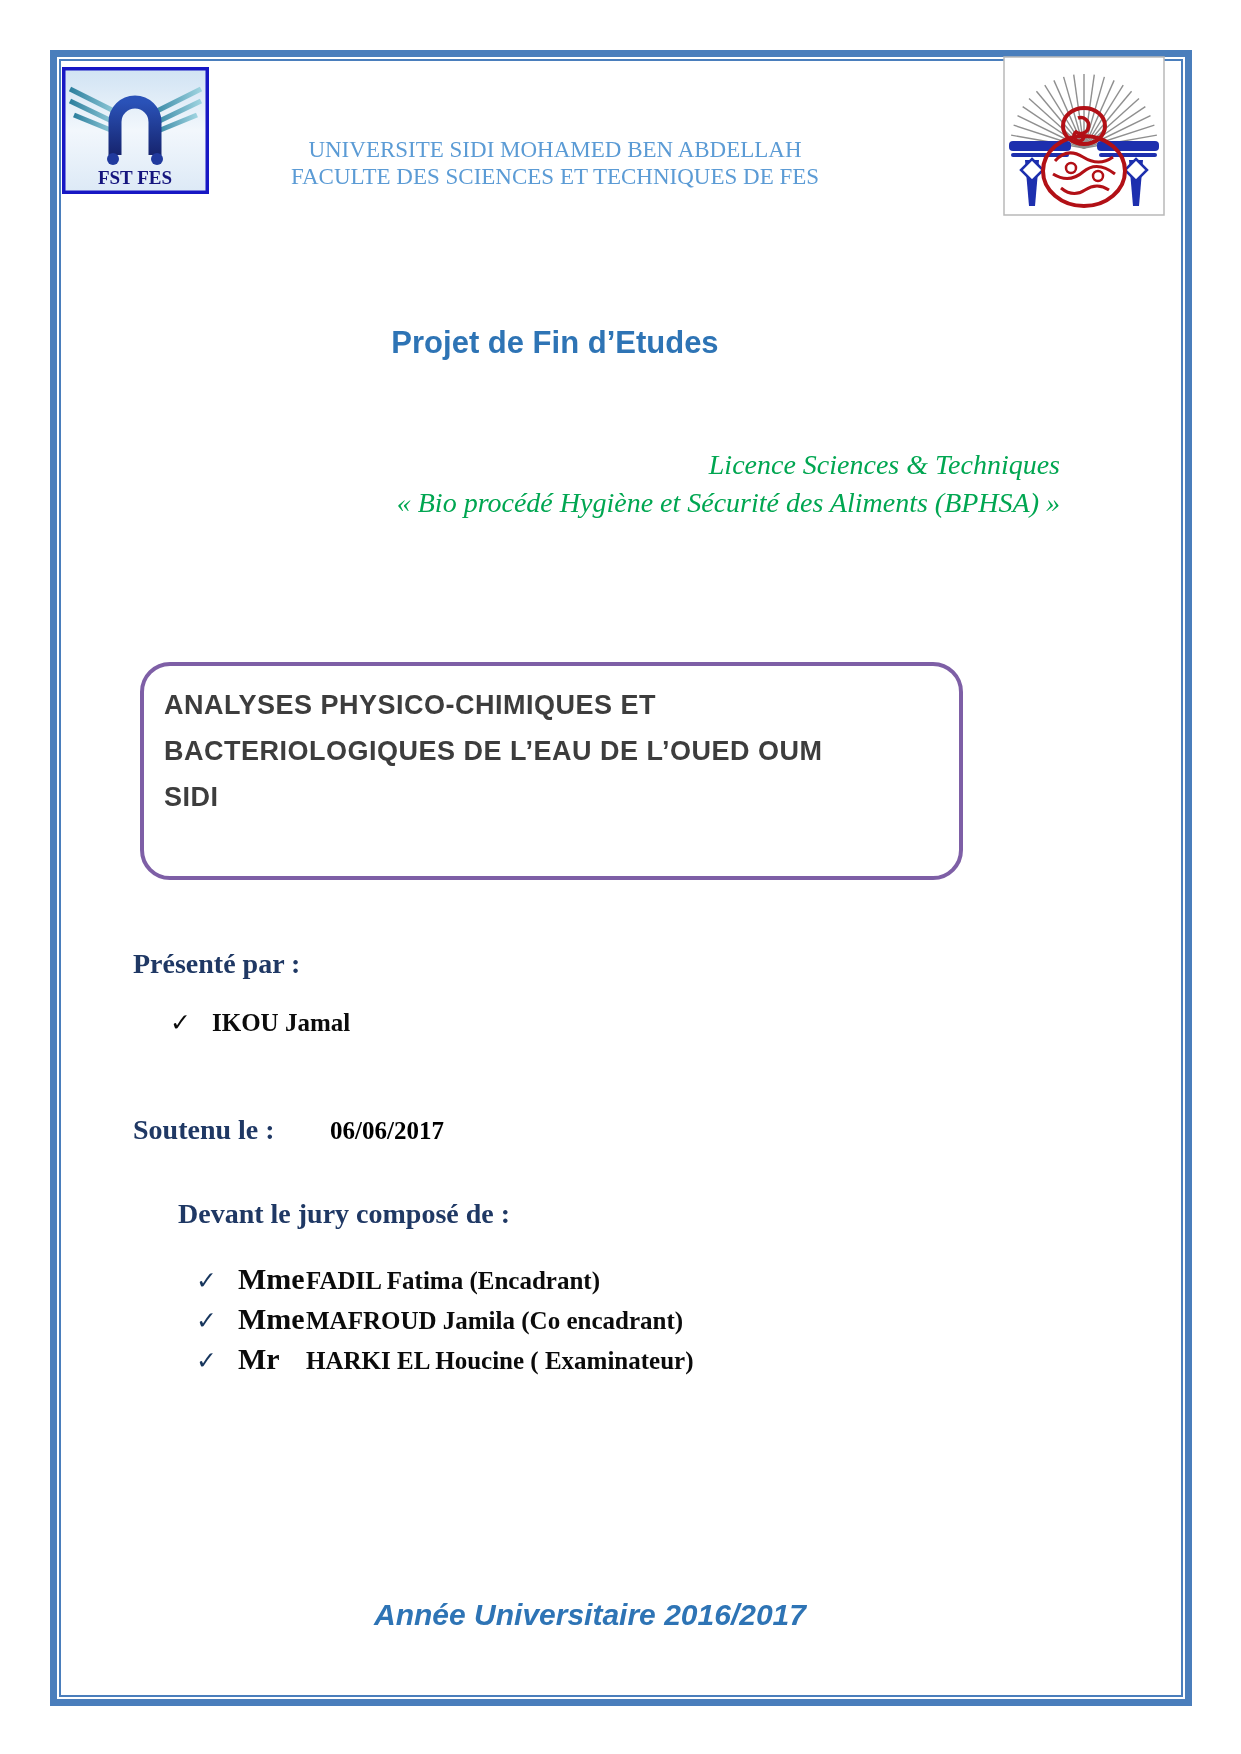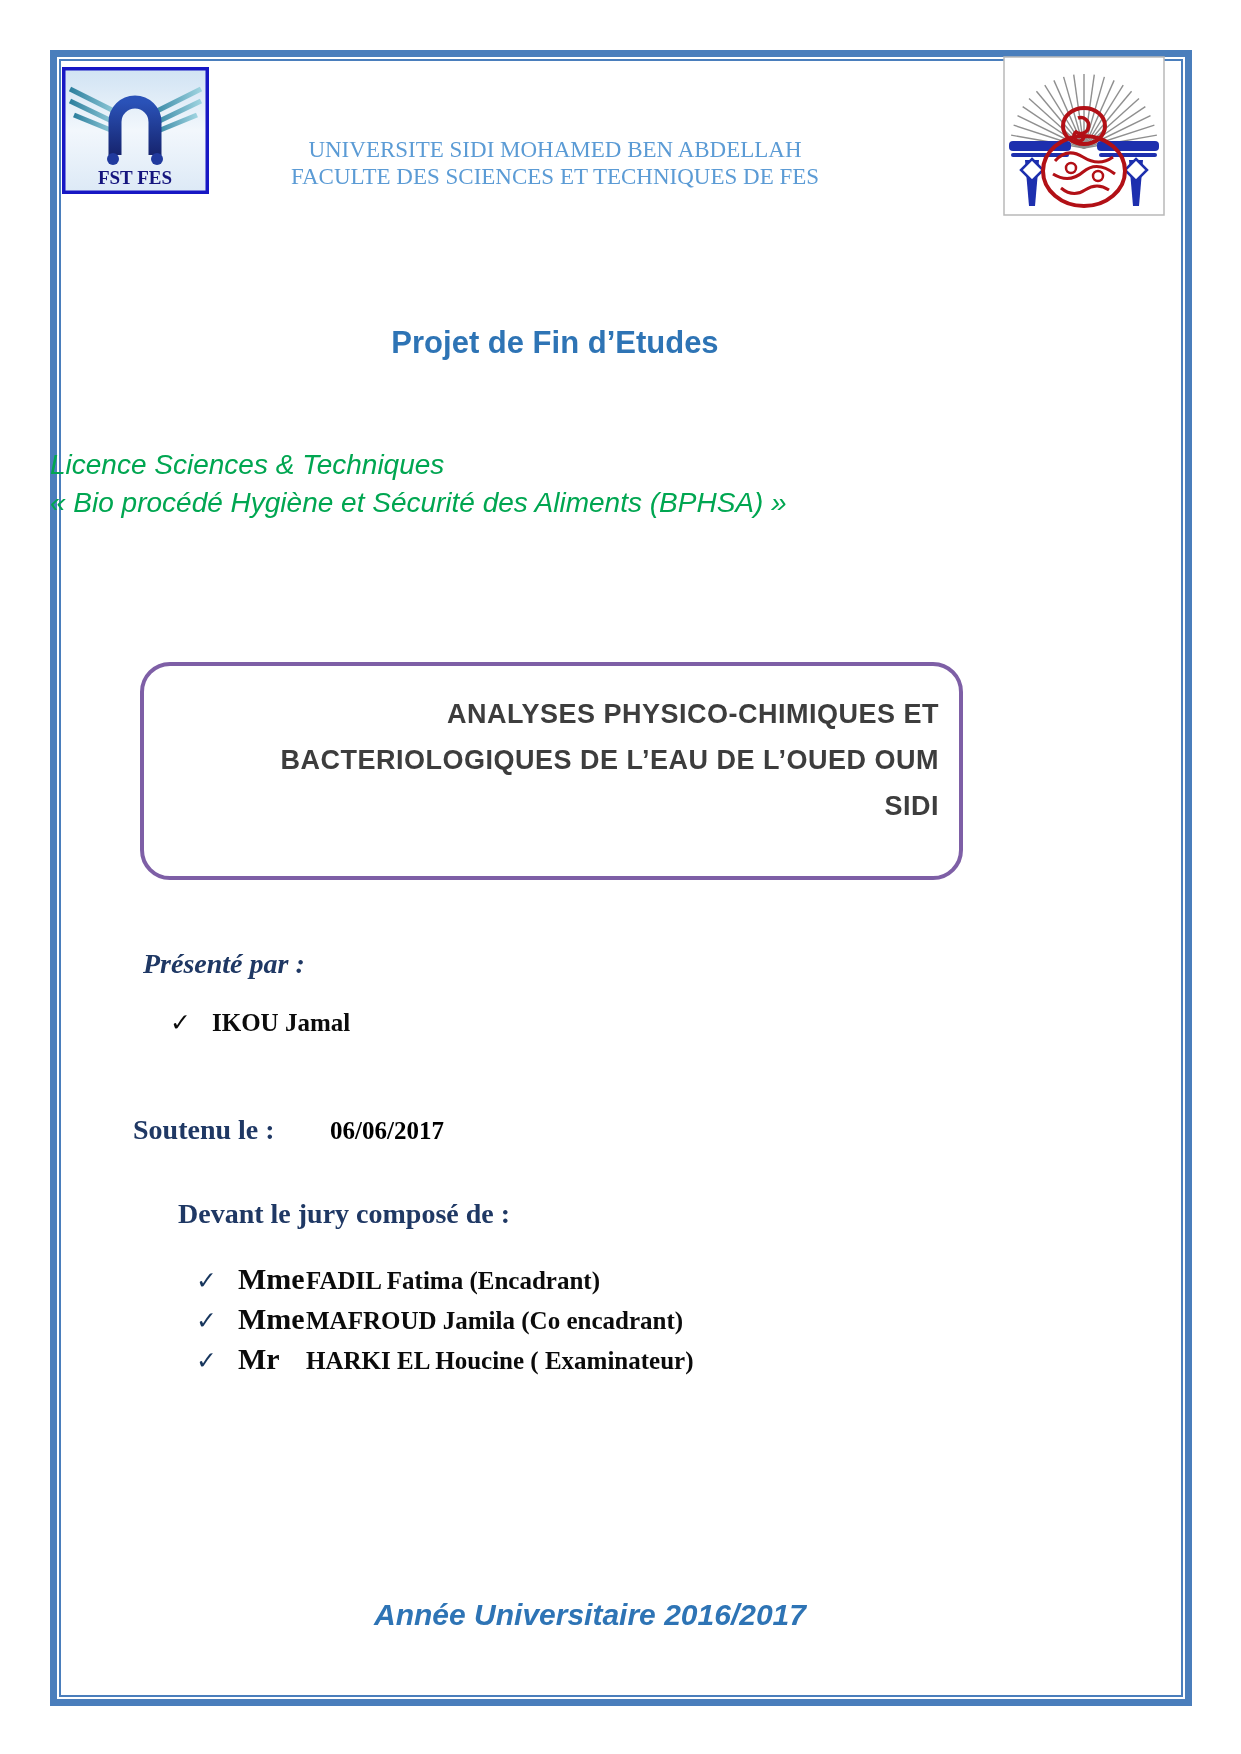--- a/index.html
+++ b/index.html
@@ -41,55 +41,55 @@
     left: 50px; top: 325px; width: 1010px;
     text-align: center;
     font-family: "Liberation Sans", sans-serif;
     font-weight: bold;
     font-size: 31px;
     color: #2E74B5;
   }
 
   .program {
     left: 50px; top: 446px; width: 1010px;
-    text-align: left;
-    font-family: Liberation Sans, sans-serif;
+    text-align: right;
+    font-family: Liberation Serif, serif;
     font-style: italic;
     font-size: 28px;
     color: #00A651;
     line-height: 38px;
   }
 
   .thesis-box {
     left: 140px; top: 662px;
     width: 823px; height: 218px;
     border: 4px solid #7E5FA6;
     border-radius: 30px;
     box-sizing: border-box;
     background: #ffffff;
   }
   .thesis-title {
-    padding: 25px 20px 0 20px;
-    text-align: right;
+    padding: 16px 20px 0 20px;
+    text-align: left;
     font-family: "Liberation Sans", sans-serif;
     font-weight: bold;
     font-size: 27px;
     color: #3D3D3D;
     line-height: 46px;
     letter-spacing: 0.5px;
   }
   .thesis-title div { white-space: nowrap; }
 
   .label-navy {
     font-family: "Liberation Serif", serif;
     font-weight: bold;
     font-size: 28px;
     color: #1F3864;
   }
-  .presented-label { left: 143px; top: 948px; font-style: italic; }
+  .presented-label { left: 133px; top: 948px; }
   .presented-item { left: 170px; top: 1008px; }
   .check {
     font-family: "DejaVu Sans", sans-serif;
     font-weight: bold;
     font-size: 25px;
     color: #0b0b0b;
     display: inline-block;
     width: 42px;
   }
   .check-blue { color: #17365D; }

